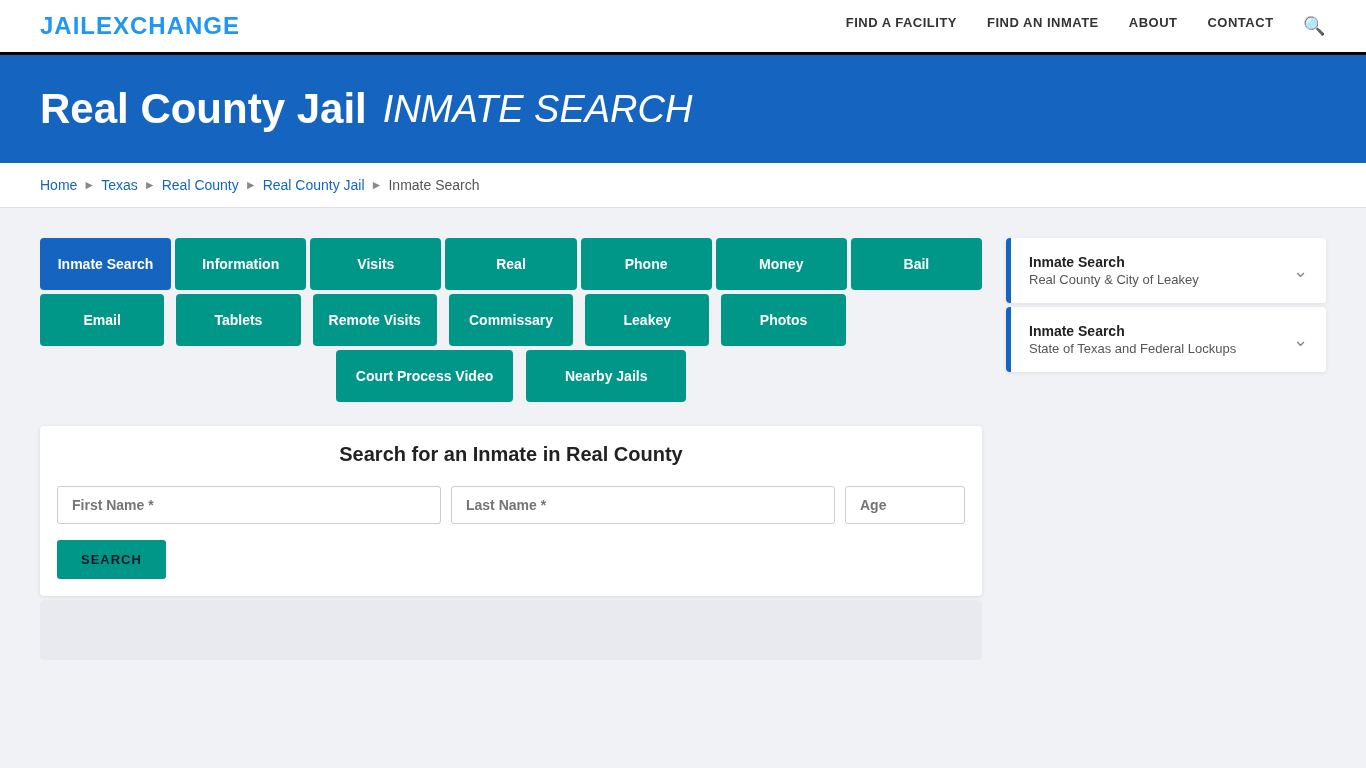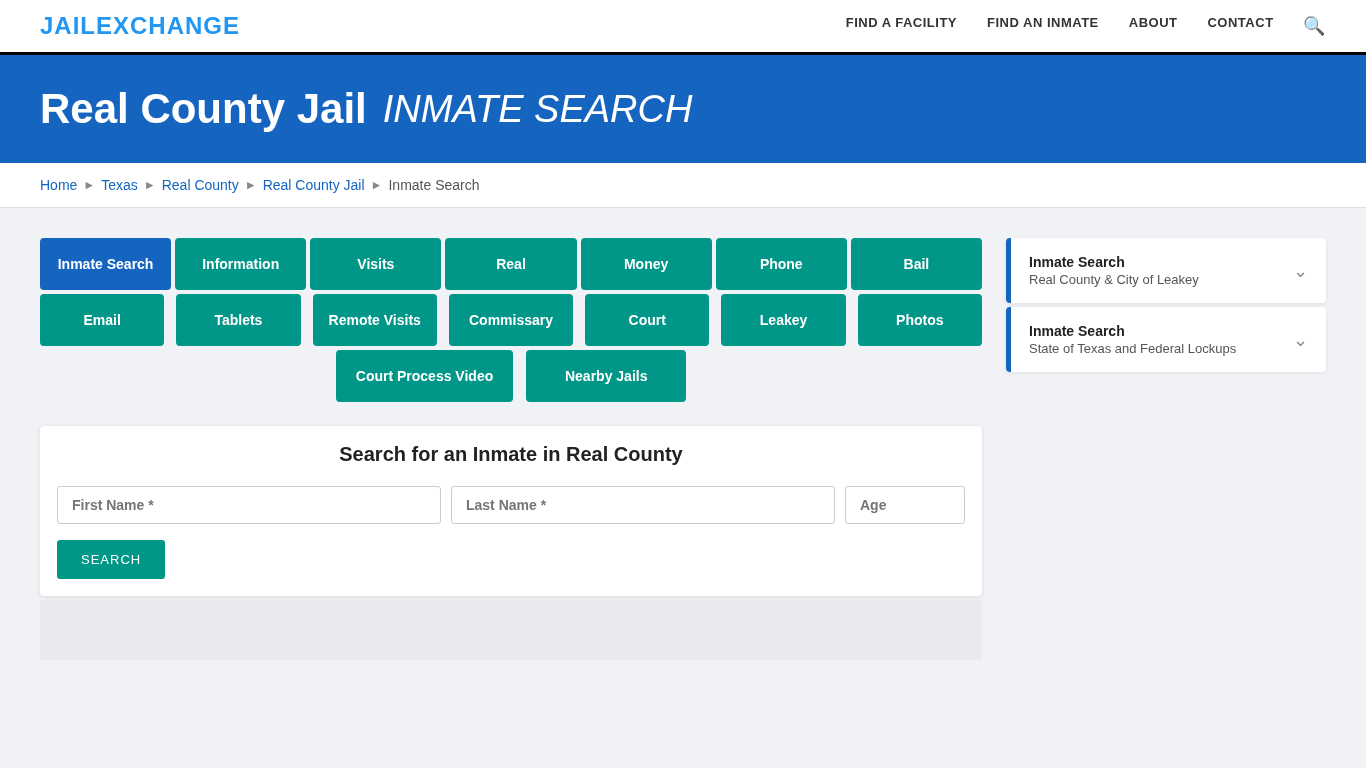--- a/index.html
+++ b/index.html
@@ -134,25 +134,25 @@
       border: 1px solid #ccc;
       border-radius: 3px;
       font-size: 14px;
       color: #555;
       background: #fff;
     }
     .search-fields input { flex: 1; min-width: 120px; font-weight: bold; }
     .search-fields select { min-width: 130px; }
     .search-btn {
       background: #009688;
-      color: #ffffff;
+      color: #0f172a;
       border: none;
       padding: 12px 24px;
       font-size: 13px;
-      font-weight: 400;
+      font-weight: 700;
       letter-spacing: 1px;
       border-radius: 3px;
       cursor: pointer;
       text-transform: uppercase;
     }
 
     
     .right-sidebar {
       width: 320px;
       flex-shrink: 0;
@@ -222,31 +222,30 @@
 <div class="main-container">
   <div class="content-wrapper">
 
     <div class="left-panel">
 
       <div class="nav-buttons">
         <button class="nav-btn active">Inmate Search</button>
         <button class="nav-btn">Information</button>
         <button class="nav-btn">Visits</button>
         <button class="nav-btn">Real</button>
+        <button class="nav-btn">Phone</button>
         <button class="nav-btn">Money</button>
-        <button class="nav-btn">Phone</button>
         <button class="nav-btn">Bail</button>
       </div>
 
       <div class="nav-buttons-row2">
         <button class="nav-btn">Email</button>
         <button class="nav-btn">Tablets</button>
         <button class="nav-btn">Remote Visits</button>
         <button class="nav-btn">Commissary</button>
-        <button class="nav-btn">Court</button>
         <button class="nav-btn">Leakey</button>
         <button class="nav-btn">Photos</button>
       </div>
 
       <div class="nav-buttons-row3">
         <button class="nav-btn">Court Process Video</button>
         <button class="nav-btn">Nearby Jails</button>
       </div>
 
       <div class="search-section">

